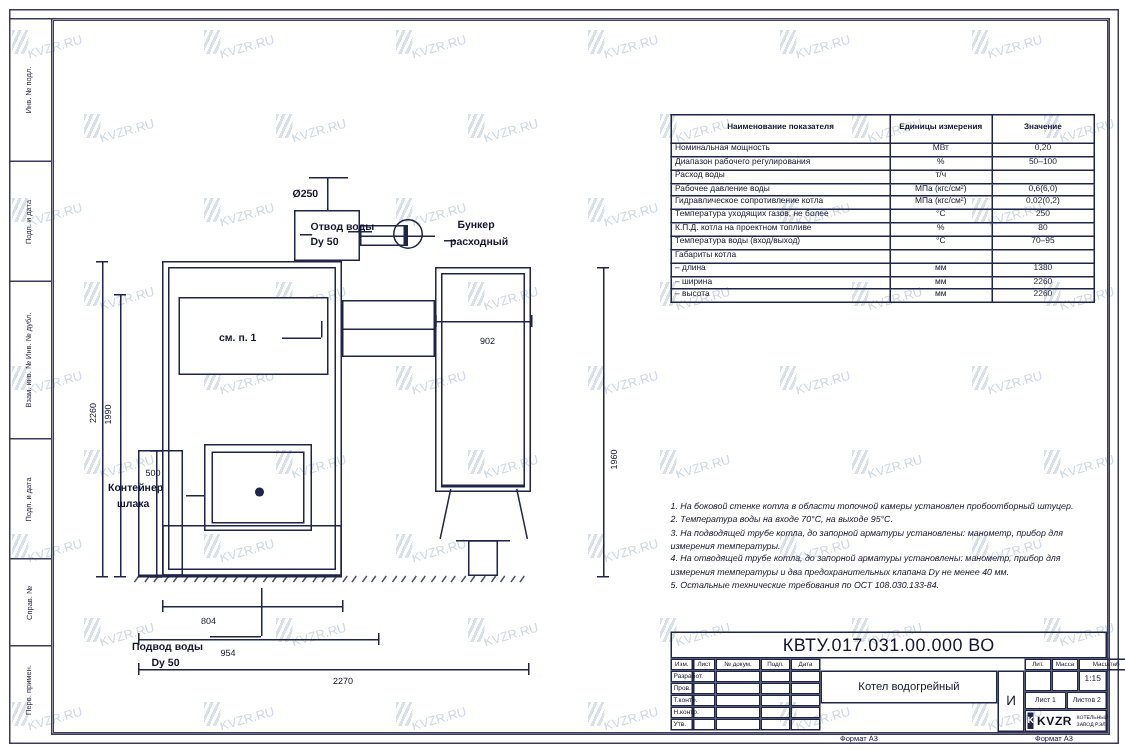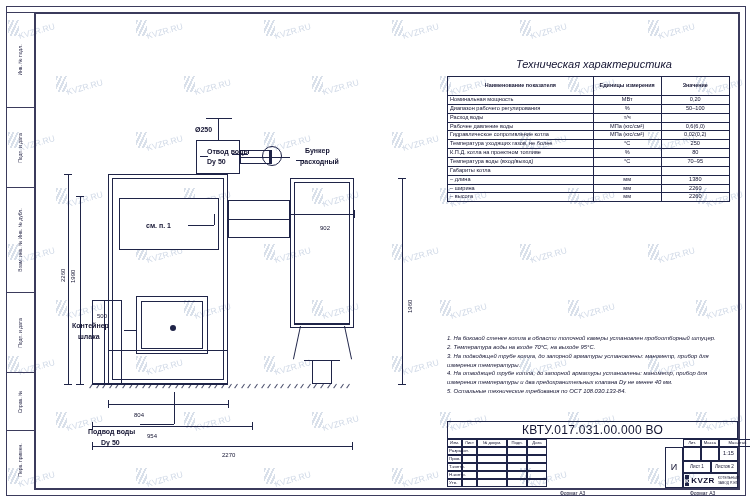--- a/index.html
+++ b/index.html
@@ -330,21 +330,20 @@
       <div class="dim" style="left: 60px; top: 282px; transform: rotate(-90deg); transform-origin: left top;">2260</div>
       <div class="dim" style="left: 70px; top: 283px; transform: rotate(-90deg); transform-origin: left top;">1990</div>
       <div class="dim" style="left: 97px; top: 313px;">500</div>
       <div class="dim" style="left: 320px; top: 225px;">902</div>
       <div class="dim" style="left: 407px; top: 313px; transform: rotate(-90deg); transform-origin: left top;">1960</div>
       <div class="dim" style="left: 134px; top: 412px;">804</div>
       <div class="dim" style="left: 147px; top: 433px;">954</div>
       <div class="dim" style="left: 222px; top: 452px;">2270</div>
     </div>
 
-  <div class="tt-title">Техническая характеристика</div>
   <table class="tt">
     <thead>
         <tr id="tt-head">
           <th class="hd" style="width: 150px;">Наименование показателя</th>
           <th class="hd" style="width: 66px;">Единицы измерения</th>
           <th class="hd" style="width: 67px;">Значение</th>
         </tr>
       </thead>
     <tbody id="tt-body">
         <tr>
@@ -448,20 +447,21 @@
       <div class="cell" style="left: 30px; top: 50px; width: 30px; height: 8px; font-size: 4.2px;"></div>
       <div class="cell" style="left: 60px; top: 50px; width: 20px; height: 8px; font-size: 4.2px;"></div>
       <div class="cell" style="left: 80px; top: 50px; width: 20px; height: 8px; font-size: 4.2px;"></div>
       <div class="cell lft" style="left: 0px; top: 50px; width: 100px; height: 8px; border: none; font-size: 4.4px;">Н.контр.</div>
       <div class="cell" style="left: 0px; top: 58px; width: 15px; height: 8px; font-size: 4.2px;"></div>
       <div class="cell" style="left: 15px; top: 58px; width: 15px; height: 8px; font-size: 4.2px;"></div>
       <div class="cell" style="left: 30px; top: 58px; width: 30px; height: 8px; font-size: 4.2px;"></div>
       <div class="cell" style="left: 60px; top: 58px; width: 20px; height: 8px; font-size: 4.2px;"></div>
       <div class="cell" style="left: 80px; top: 58px; width: 20px; height: 8px; font-size: 4.2px;"></div>
       <div class="cell lft" style="left: 0px; top: 58px; width: 100px; height: 8px; border: none; font-size: 4.4px;">Утв.</div>
+      <div class="cell mainname" style="left: 100px; top: 26px; width: 118px; height: 22px; font-size: 7.5px;">Котел водогрейный</div>
       <div class="cell" style="left: 218px; top: 26px; width: 18px; height: 41px; font-size: 9px;">И</div>
       <div class="cell" style="left: 236px; top: 18px; width: 18px; height: 8px; font-size: 4.2px;">Лит.</div>
       <div class="cell" style="left: 254px; top: 18px; width: 18px; height: 8px; font-size: 4.2px;">Масса</div>
       <div class="cell" style="left: 272px; top: 18px; width: 37px; height: 8px; font-size: 4.2px;">Масштаб</div>
       <div class="cell" style="left: 236px; top: 26px; width: 18px; height: 14px; font-size: 4.2px;"></div>
       <div class="cell" style="left: 254px; top: 26px; width: 18px; height: 14px; font-size: 4.2px;"></div>
       <div class="cell" style="left: 272px; top: 26px; width: 19px; height: 14px; font-size: 5.6px;">1:15</div>
       <div class="cell" style="left: 236px; top: 40px; width: 28px; height: 12px; font-size: 4.6px;">Лист 1</div>
       <div class="cell" style="left: 264px; top: 40px; width: 27px; height: 12px; font-size: 4.6px;">Листов 2</div>
       <div class="cell" style="left: 236px; top: 52px; width: 55px; height: 15px;"></div>

